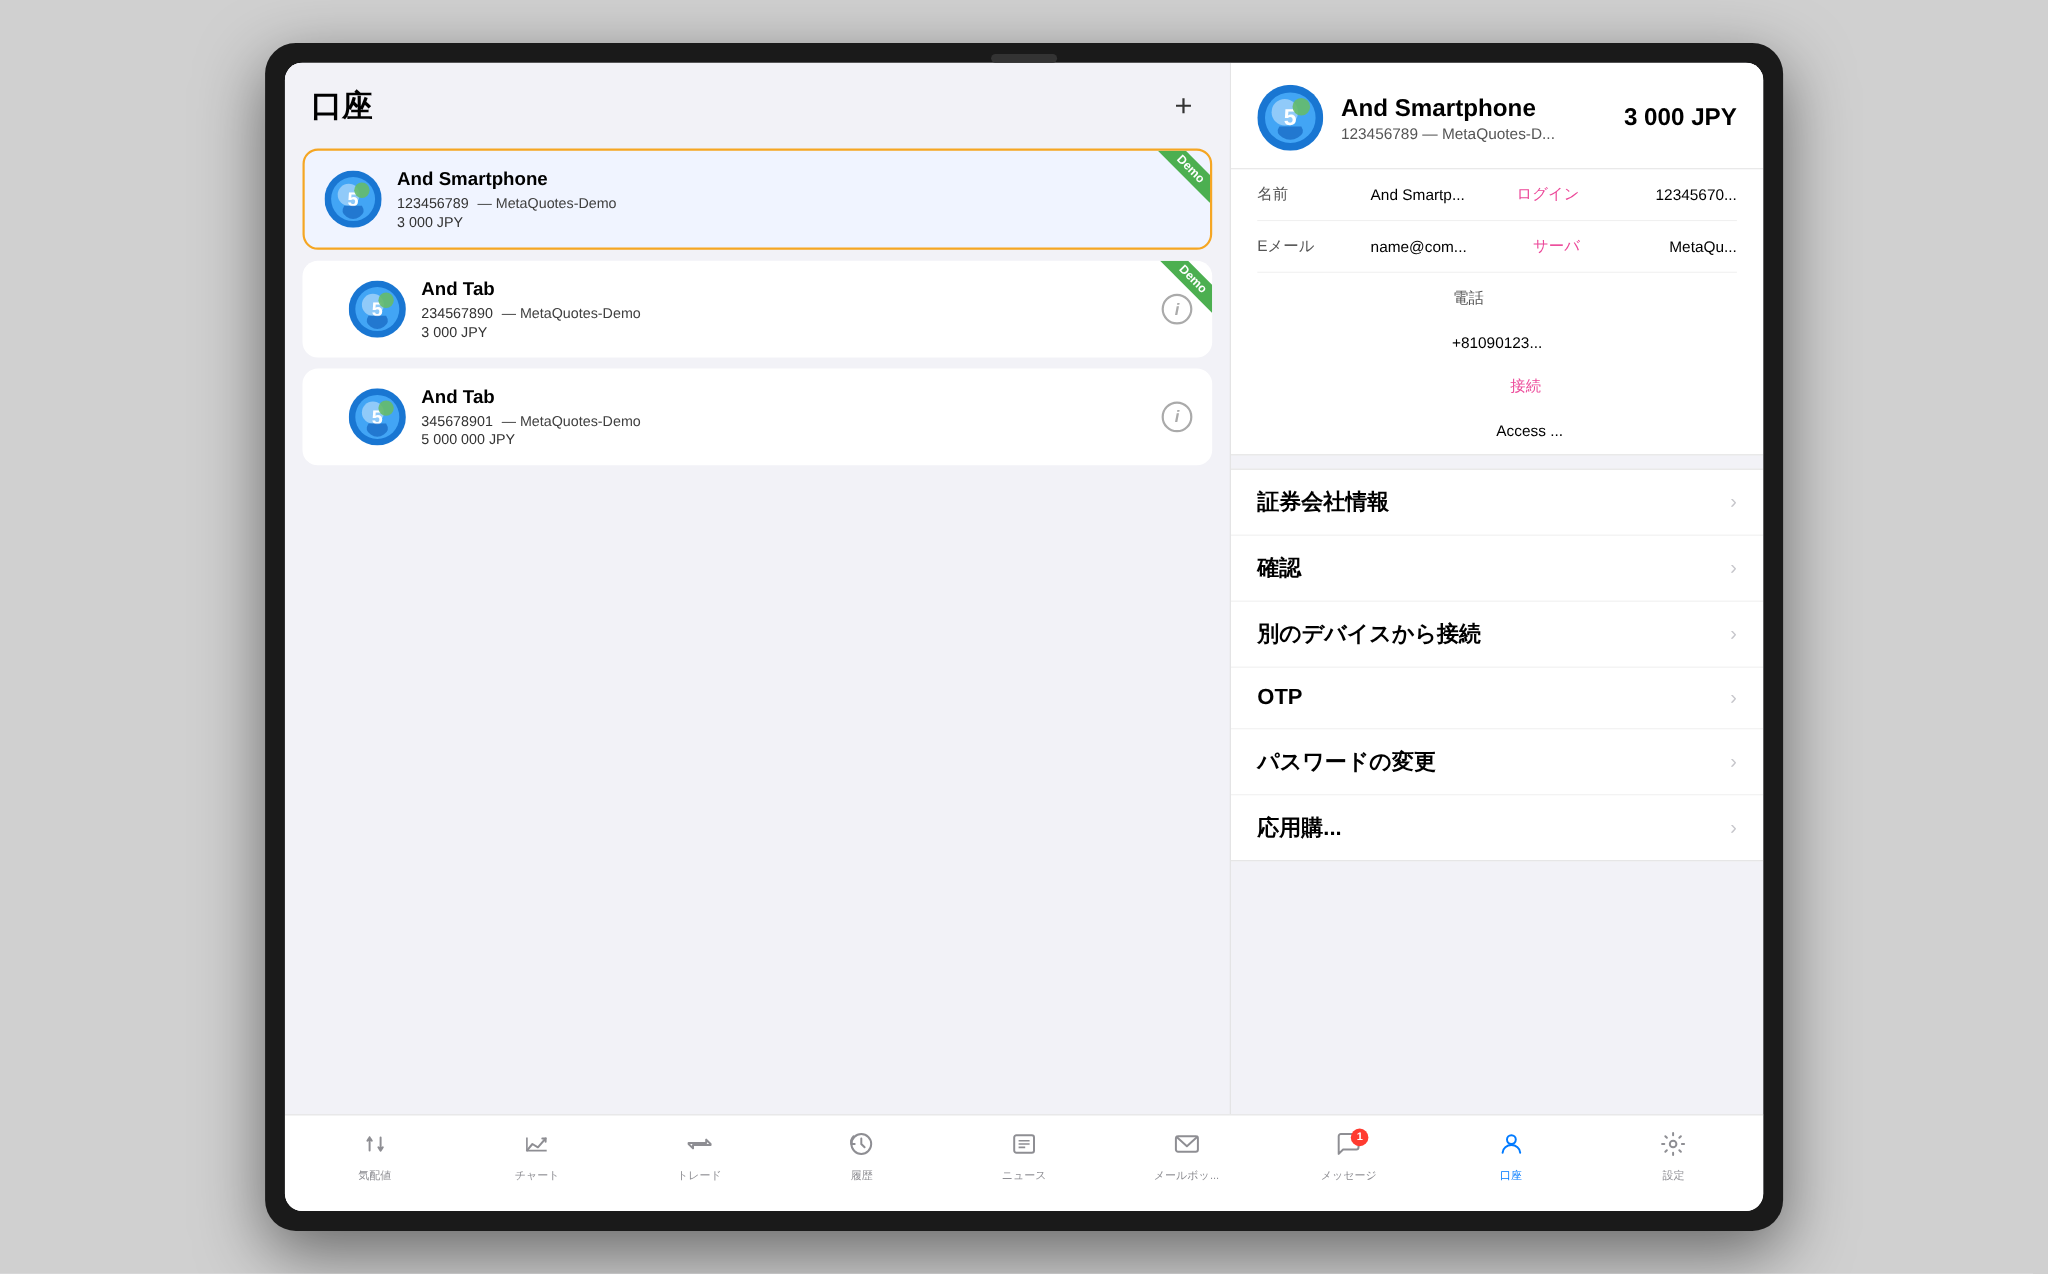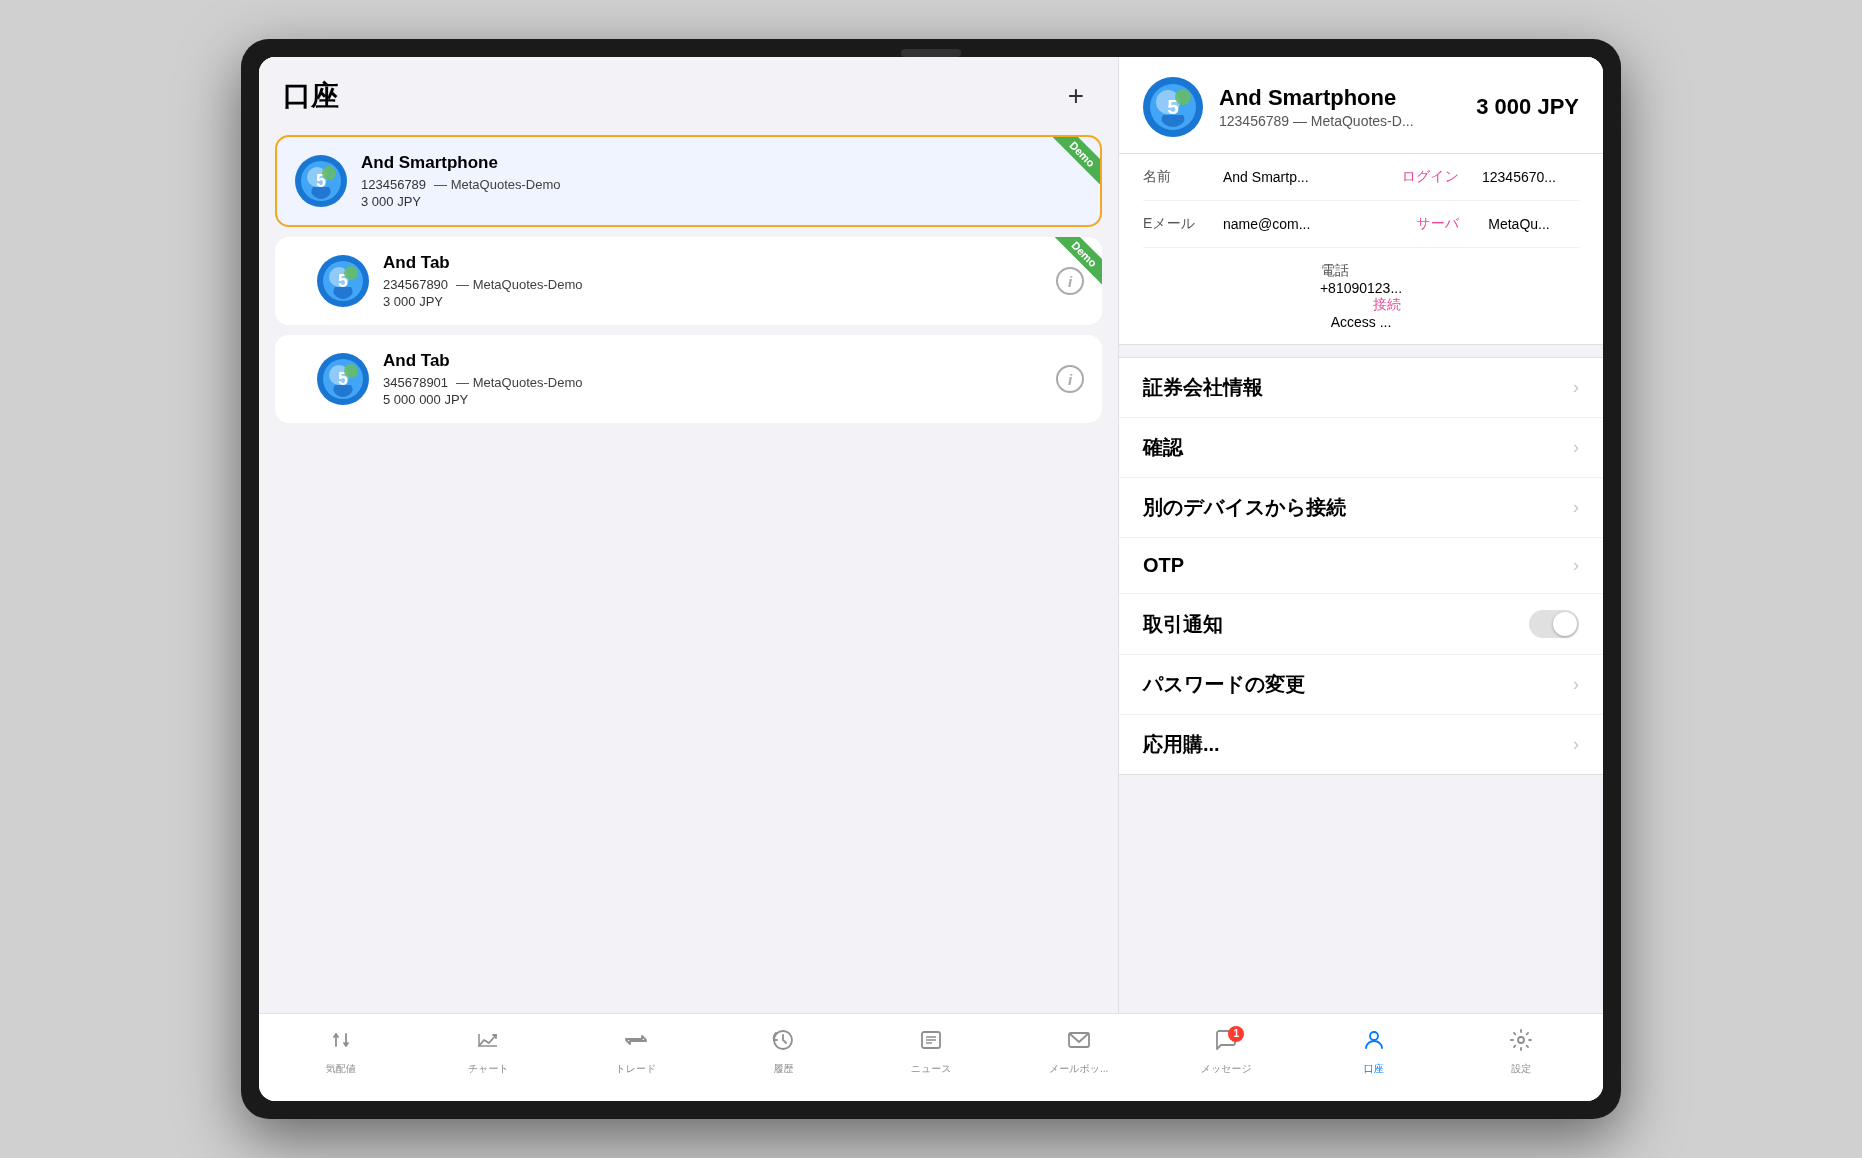--- a/index.html
+++ b/index.html
@@ -207,21 +207,21 @@
       background: #fff;
       margin: 0;
       padding: 0 24px;
       border-bottom: 1px solid #e0e0e0;
     }
     .info-row {
       display: flex;
       align-items: center;
       padding: 14px 0;
       border-bottom: 1px solid #f0f0f0;
-      gap: 0;
+      gap: 23px;
     }
     .info-row:last-child {
       border-bottom: none;
       flex-direction: column;
     }
     .info-label {
       font-size: 14px;
       color: #555;
       width: 80px;
       flex-shrink: 0;
@@ -235,21 +235,21 @@
       font-size: 14px;
       color: #ec4899;
       width: 80px;
       flex-shrink: 0;
       text-align: right;
     }
     .info-value2 {
       font-size: 14px;
       color: #000;
       width: 120px;
-      text-align: center;
+      text-align: right;
     }
 
     
     .menu-section {
       background: #fff;
       margin: 12px 0 0 0;
       border-top: 1px solid #e0e0e0;
       border-bottom: 1px solid #e0e0e0;
     }
     .menu-item {
@@ -484,26 +484,20 @@
           </div>
           <div class="menu-item">
             <span class="menu-item-label">別のデバイスから接続</span>
             <span class="chevron">›</span>
           </div>
           <div class="menu-item">
             <span class="menu-item-label">OTP</span>
             <span class="chevron">›</span>
           </div>
           <div class="menu-item">
-            <span class="menu-item-label">取引通知</span>
-            <div class="toggle">
-              <div class="toggle-thumb"></div>
-            </div>
-          </div>
-          <div class="menu-item">
             <span class="menu-item-label">パスワードの変更</span>
             <span class="chevron">›</span>
           </div>
           <div class="menu-item">
             <span class="menu-item-label">応用購...</span>
             <span class="chevron">›</span>
           </div>
         </div>
 
       </div>

